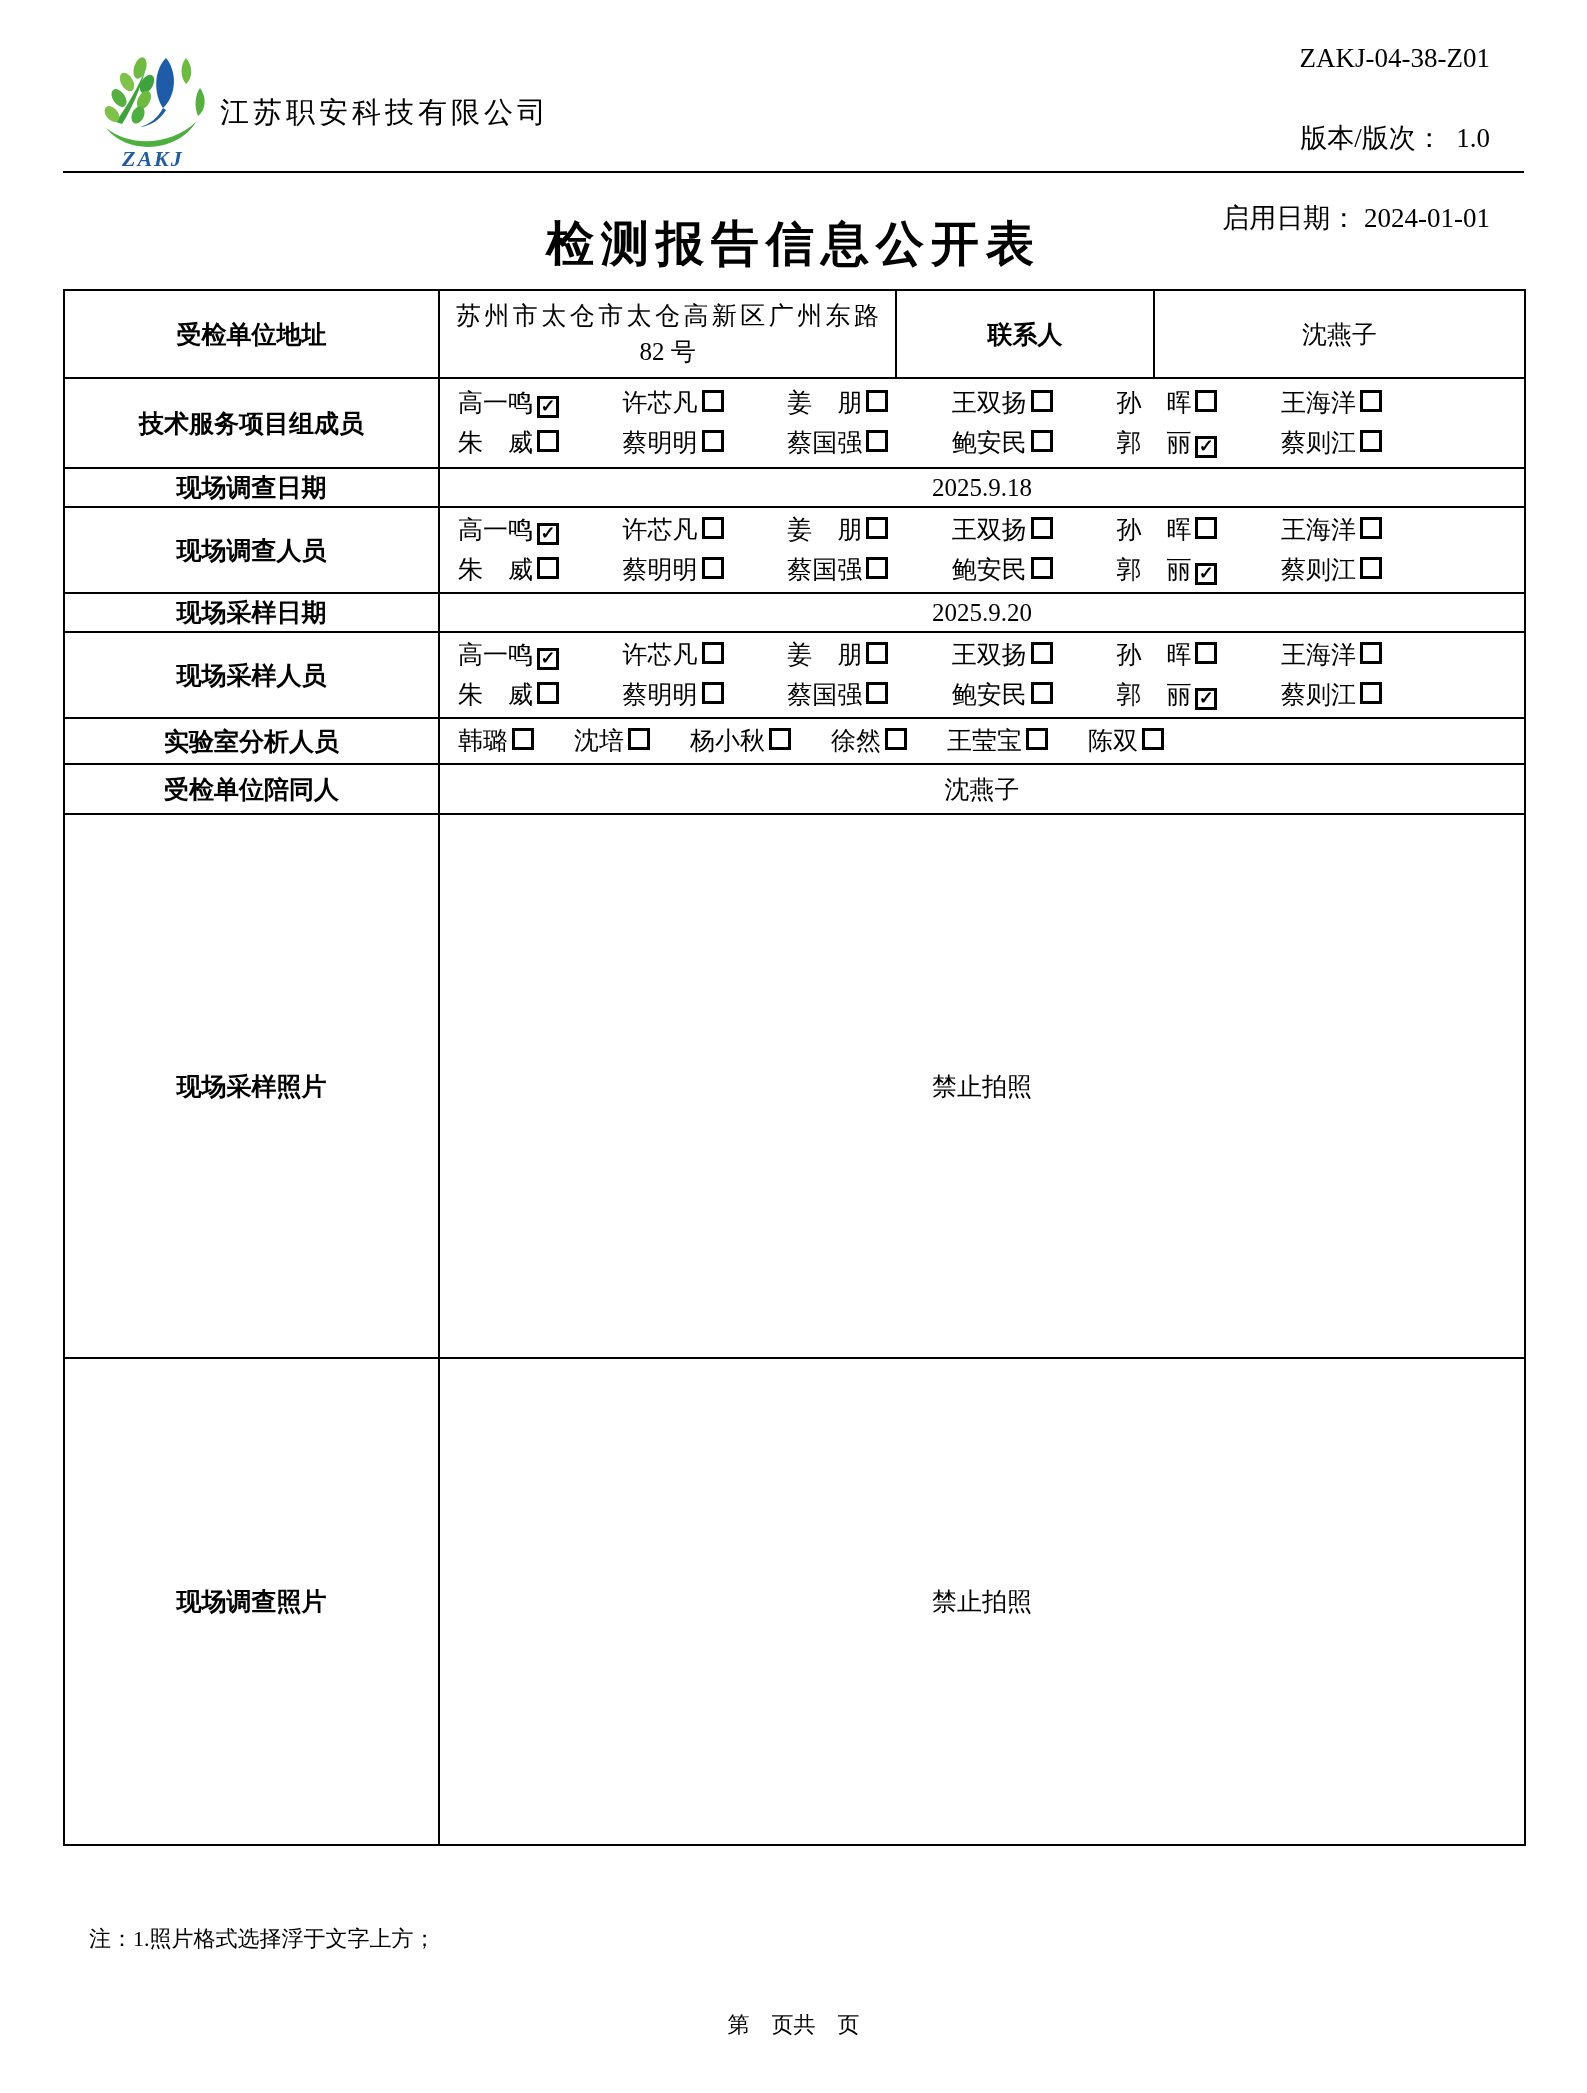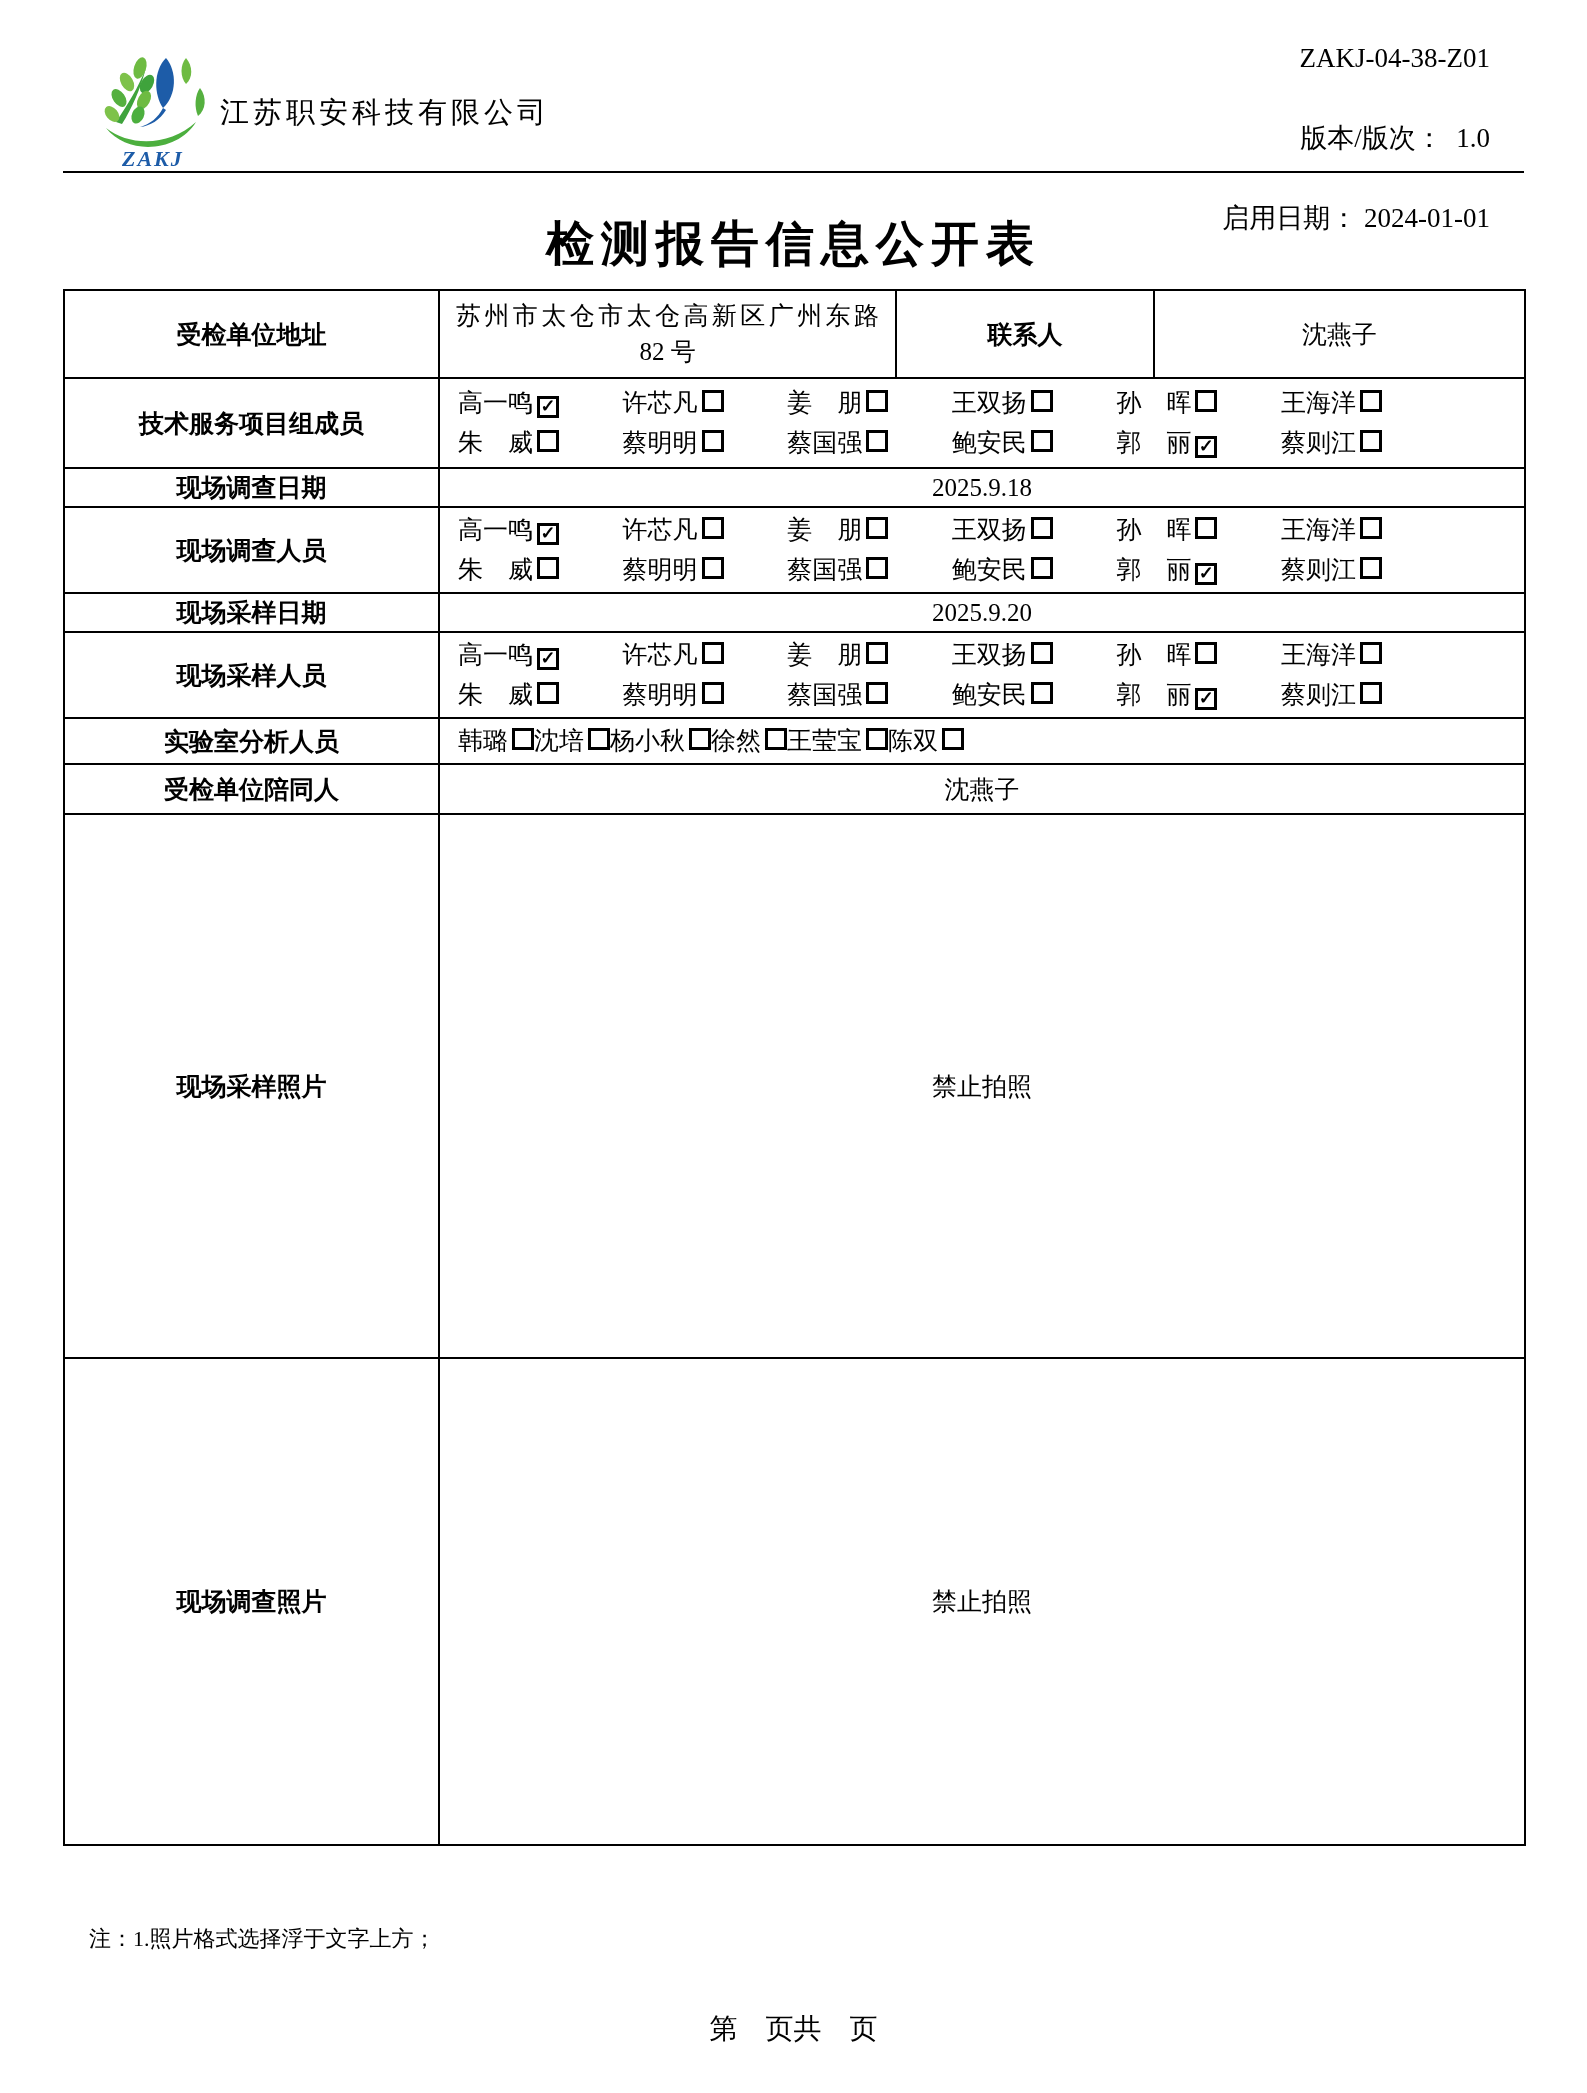--- a/index.html
+++ b/index.html
@@ -34,30 +34,30 @@
   td.label { font-weight:bold; text-align:center; }
   td.v-bold { font-weight:bold; text-align:left; padding-left:14px; }
   td.center { text-align:center;margin-left:27px; }
   .stretch { text-align:justify; text-align-last:justify; padding:0 12px; line-height:36px; }
   .cline { text-align:center; line-height:36px; }
   
   .mline {
     display:flex; justify-content:space-between; align-items:center;
     padding:0 138px 0 14px; line-height:40px; white-space:nowrap;
   }
-  .mline.lab { justify-content:flex-start; padding:0 0 0 14px; }
+  .mline.lab { justify-content:flex-start; gap:40px; padding:0 0 0 14px; }
   .member { display:inline-block; }
   .cb {
     display:inline-block; width:16px; height:16px; border:3px solid #000;
     margin-left:4px; vertical-align:-1px; line-height:14px; font-size:18px;
     font-weight:bold; text-align:center; box-sizing:content-box;
   }
   
   .note { position:absolute; left:81px; top:1924px; font-size:22px;margin-left:8px; }
-  .pagenum { position:absolute; left:0; right:0; top:2010px; text-align:center; font-size:28px; }
+  .pagenum { position:absolute; left:0; right:0; top:2010px; text-align:center; font-size:22px; }
 </style>
 </head>
 <body>
 
 <div class="page">
 
   <svg class="logo" viewBox="0 0 112 98" aria-hidden="true">
 
     <path d="M6,76 C30,95 70,94 96,70 C78,100 28,104 6,76 Z" fill="#4caf3e"></path>
 

